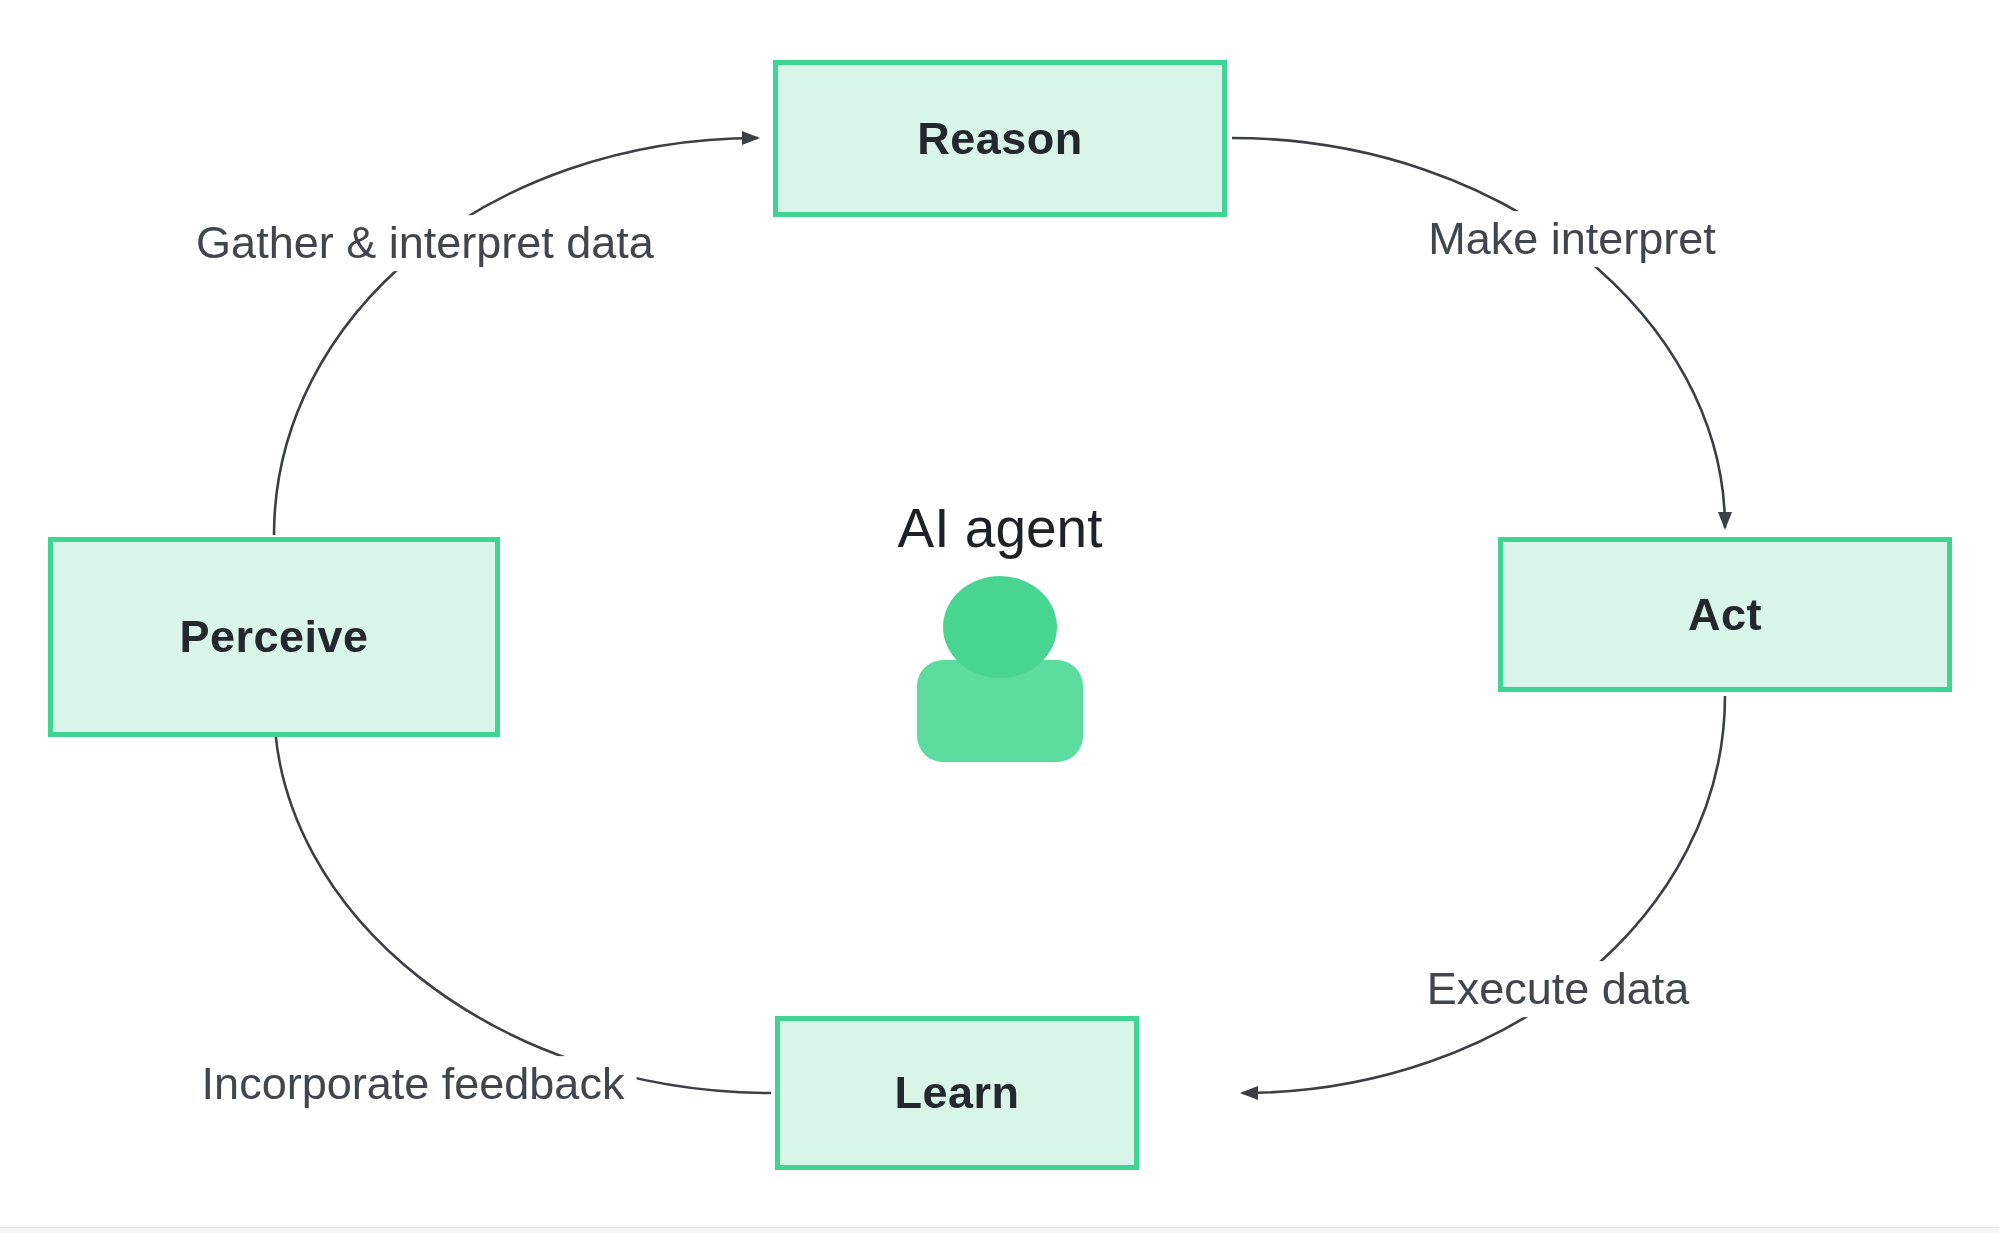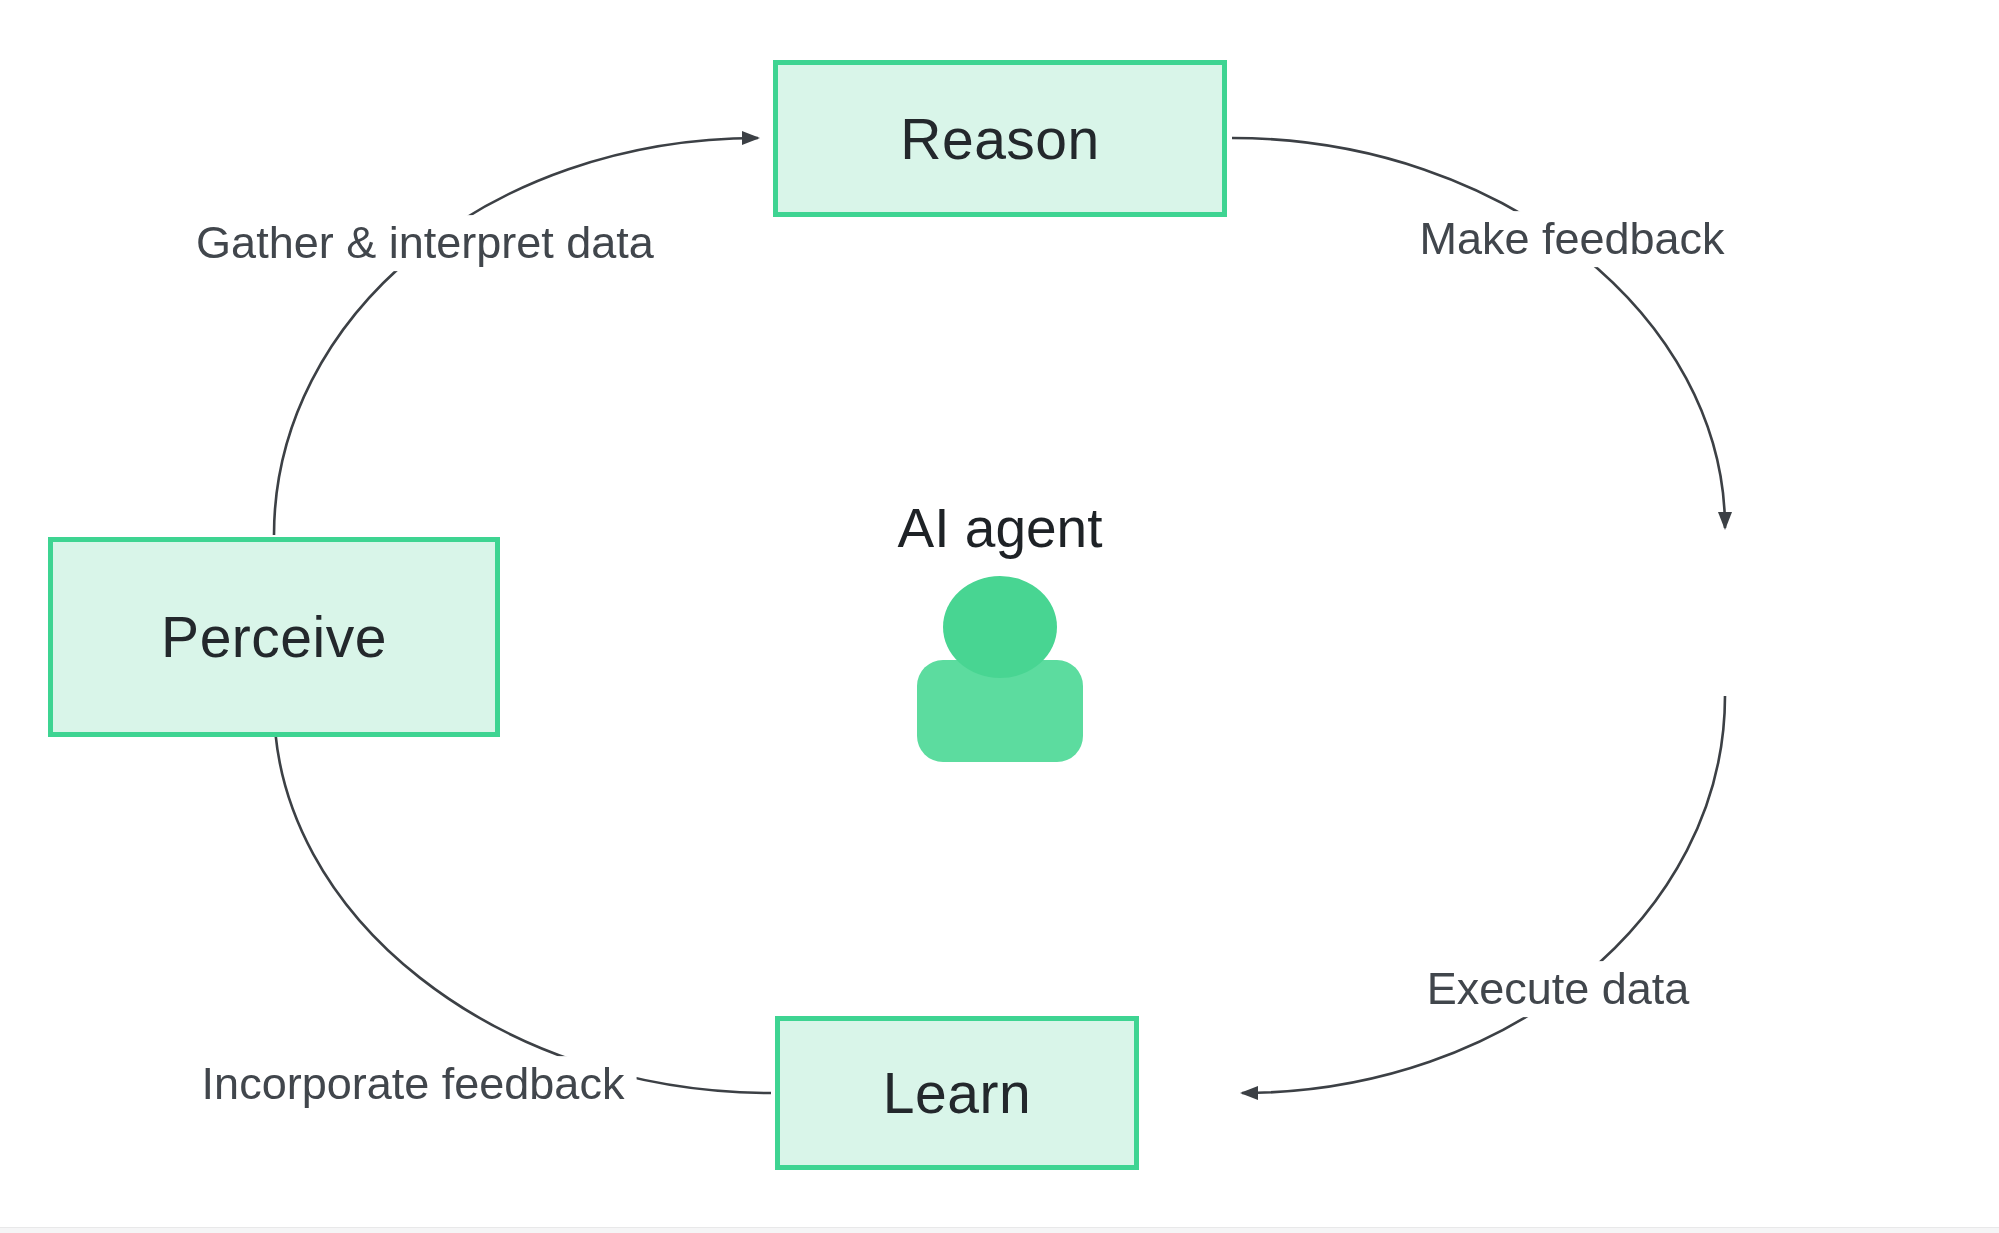--- a/index.html
+++ b/index.html
@@ -24,21 +24,21 @@
   }
   .canvas{
     position:relative;width:1999px;height:1233px;background:var(--page-bg);
   }
   .arcs{position:absolute;left:0;top:0;width:1999px;height:1233px;}
   .arc{fill:none;stroke:var(--line);stroke-width:2.6px;}
   .arrowhead-fill{fill:var(--line);}
   .node{
     position:absolute;display:flex;align-items:center;justify-content:center;
     background:var(--node-fill);border:5px solid var(--node-border);
-    font-size:57px;font-weight:normal;color:var(--node-text);
+    font-size:45px;font-weight:bold;color:var(--node-text);
     letter-spacing:.5px;
   }
   .node-reason  {left:773px;top:60px;  width:454px;height:157px;}
   .node-perceive{left:48px; top:537px; width:452px;height:200px;}
   .node-act     {left:1498px;top:537px;width:454px;height:155px;}
   .node-learn   {left:775px;top:1016px;width:364px;height:154px;}
   .edge-label{
     position:absolute;transform:translate(-50%,-50%);
     font-size:45px;color:var(--label-text);white-space:nowrap;
     background:var(--page-bg);padding:2px 12px;line-height:1.15;
@@ -78,29 +78,32 @@
     </defs>
     <path class="arc" d="M 274,535 C 274,316 488,138 758,138" marker-end="url(#ah)"></path>
     <path class="arc" d="M 1232,138 C 1504,138 1725,318 1725,528" marker-end="url(#ah)"></path>
     <path class="arc" d="M 1725,696 C 1725,915 1508,1093 1242,1093" marker-end="url(#ah)"></path>
     <path class="arc" d="M 771,1093 C 497,1093 274,915 274,704" marker-end="url(#ah)"></path>
   </svg>
 
   <div class="node node-reason">
     <span>Reason</span>
   </div>
+  <div class="node node-act">
+    <span>Act</span>
+  </div>
   <div class="node node-learn">
     <span>Learn</span>
   </div>
   <div class="node node-perceive">
     <span>Perceive</span>
   </div>
 
   <div class="edge-label edge-label-gather">Gather &amp; interpret data</div>
-  <div class="edge-label edge-label-decisions">Make feedback</div>
+  <div class="edge-label edge-label-decisions">Make interpret</div>
   <div class="edge-label edge-label-execute">Execute data</div>
   <div class="edge-label edge-label-feedback">Incorporate feedback</div>
 
   <div class="center-title">AI agent</div>
 
   <div class="person-icon">
     <div class="person-body"></div>
     <div class="person-head"></div>
   </div>
 

